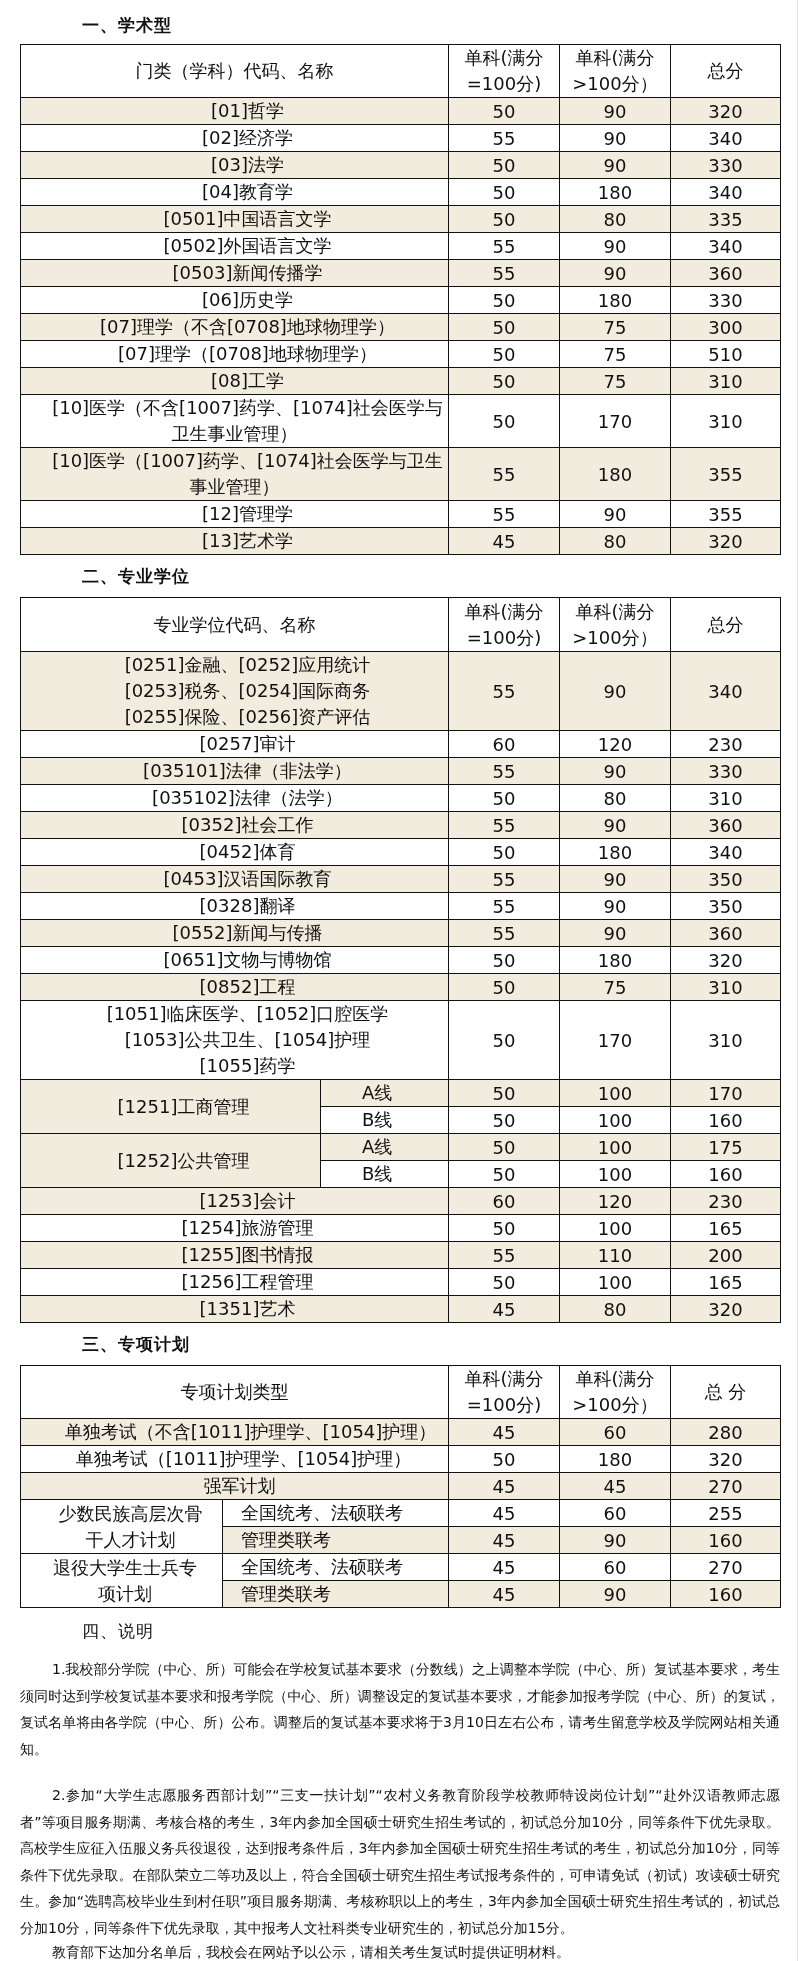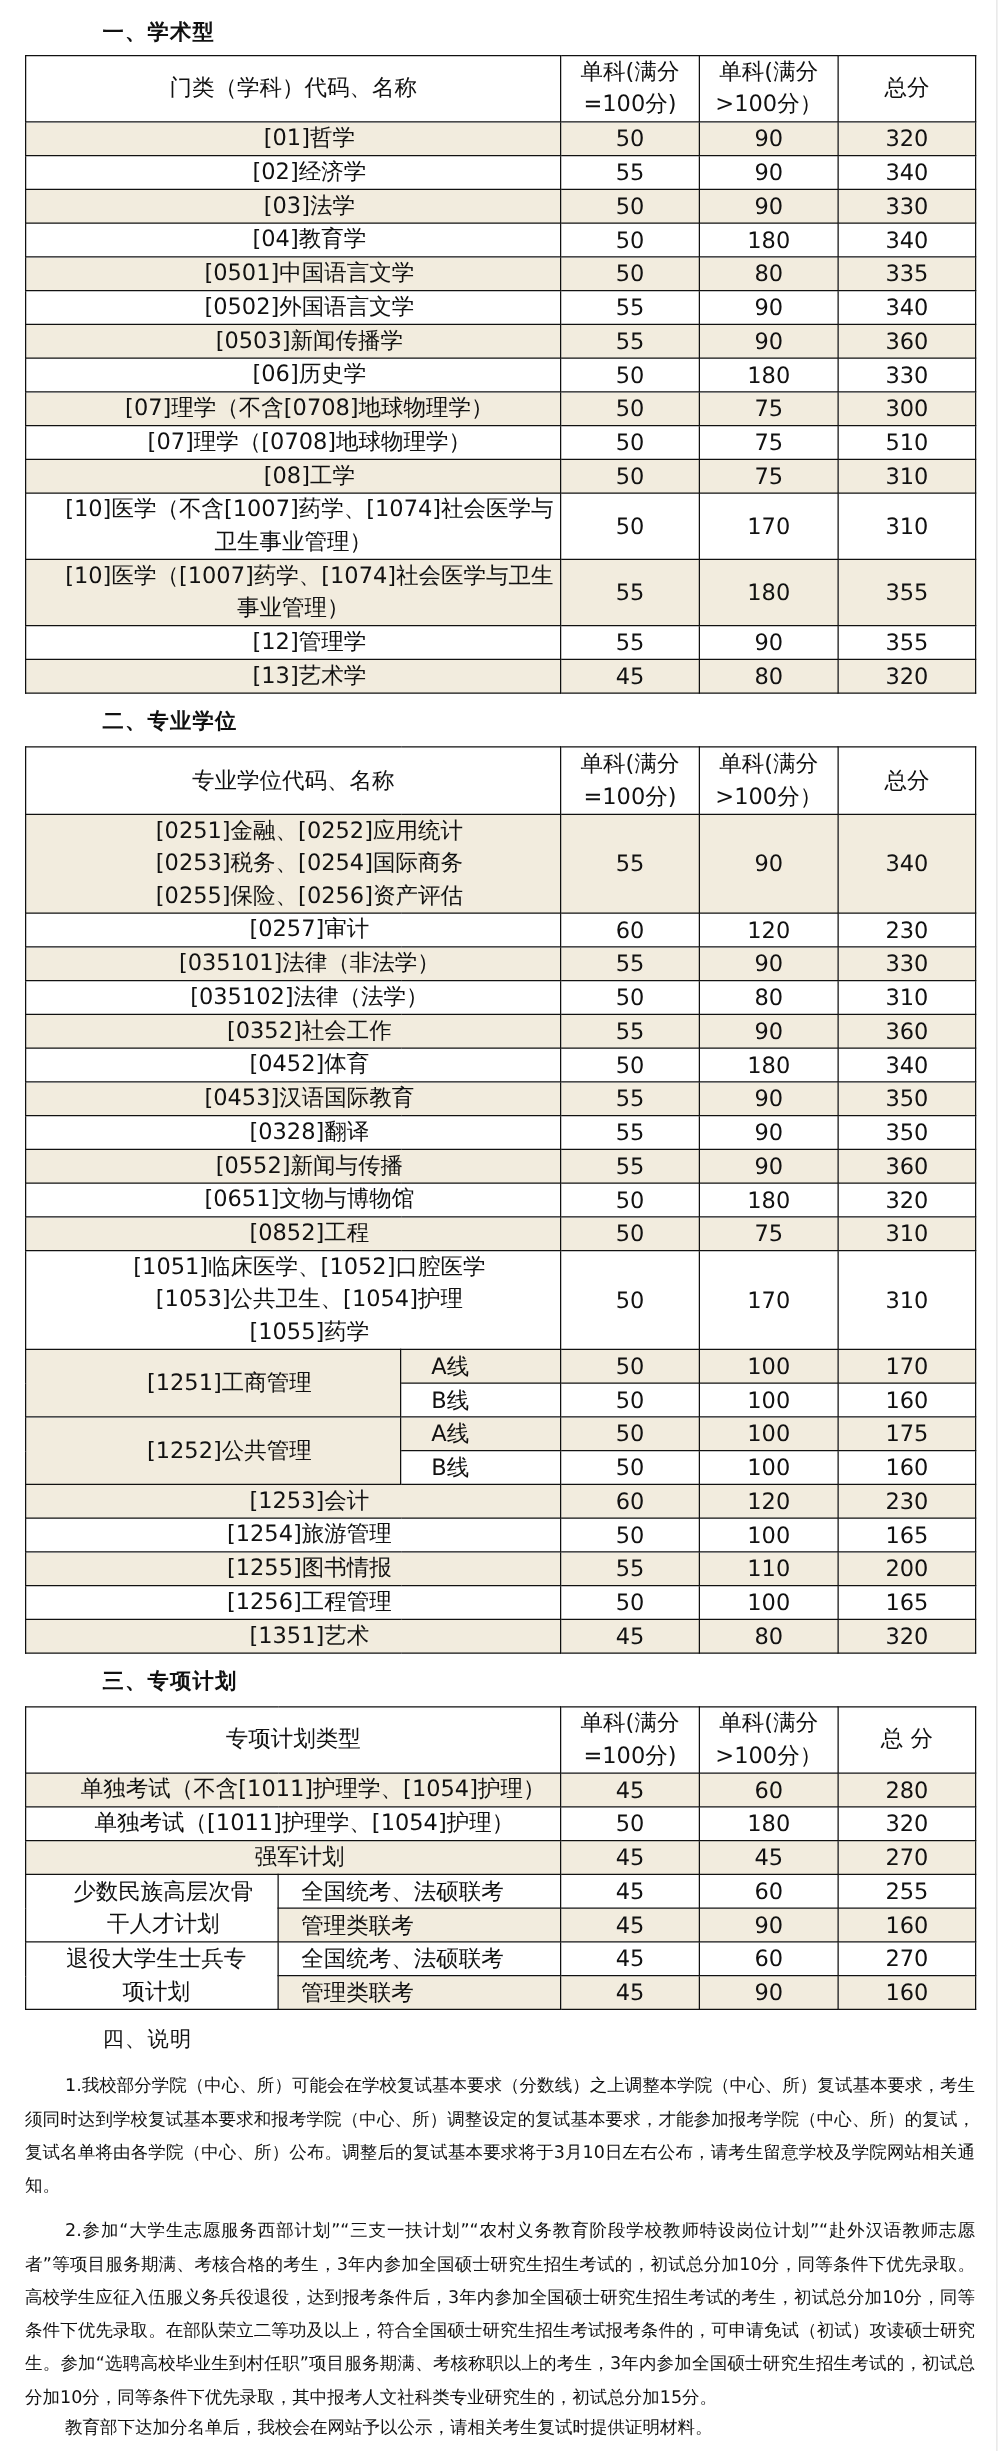--- a/index.html
+++ b/index.html
@@ -23,29 +23,29 @@
     border: 1.5px solid #111; padding: 0; font-weight: normal;
     vertical-align: middle; overflow: hidden;
   }
   table.score th { background: #fff; line-height: 26px; text-align: center; }
   table.score th.name-h { text-align: center; }
   table.score tr { height: 27px; }
   table.score tr.shade td { background: #f2ecde; }
   table.score td.num { text-align: center; }
   table.score td.name { padding-left: 26px; line-height: 26px; text-align: center; }
   table.score td.name.wrap { padding-left: 0; text-indent: 26px; }
-  table.score td.sub { padding-left: 24px; text-align: left; }
+  table.score td.sub { padding-left: 41px; text-align: left; }
   td.bg-shade { background: #f2ecde !important; }
   td.bg-white { background: #ffffff !important; }
   .ml { display: block; line-height: 26px; }
   .notes {
     position: absolute; left: 20px; width: 760px; font-size: 14px; line-height: 26.5px; color: #111;
   }
   .notes p { margin: 0; text-indent: 32px; text-align: justify; }
-  .notes p.gap { margin-top: 10px; }
+  .notes p.gap { margin-top: 20px; }
   .notes p.tight { line-height: 22px; }
 </style>
 </head>
 <body>
 
 <div class="page-edge"></div>
 
 <div class="section-title" style="top:14px;">一、学术型</div>
 
 <table class="score" style="top:44px;">

